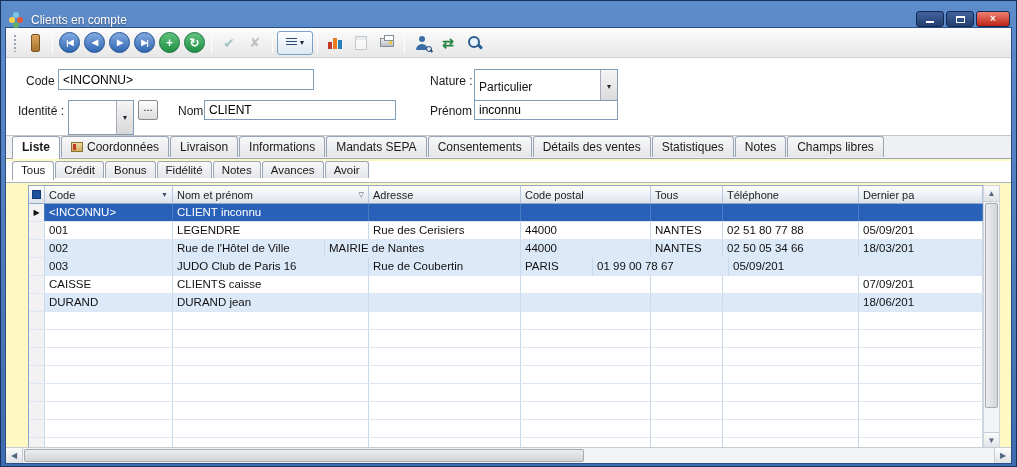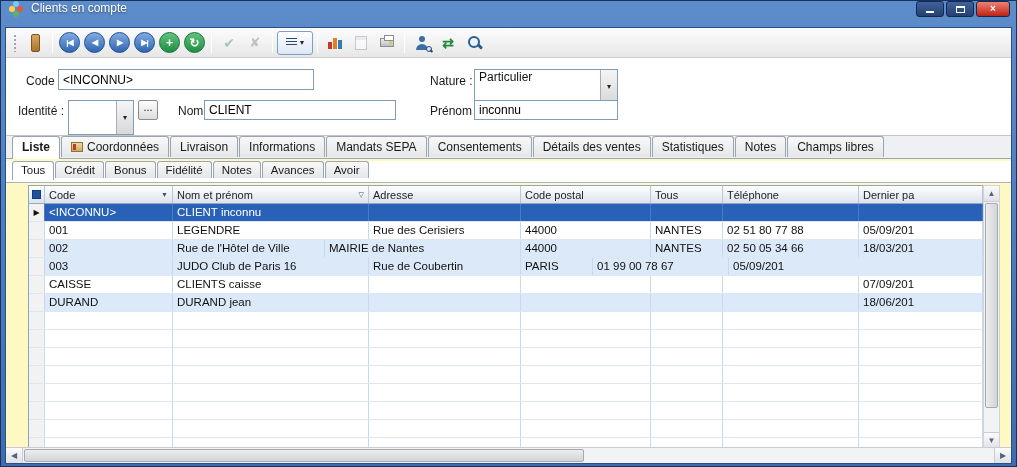--- a/index.html
+++ b/index.html
@@ -2,21 +2,21 @@
 <html><head>
 <meta charset="utf-8">
 <style>
   *{box-sizing:border-box;margin:0;padding:0}
   html,body{width:1017px;height:467px;overflow:hidden}
   body{font-family:"Liberation Sans",sans-serif;font-size:12px;color:#111}
 
   .window{position:absolute;inset:0;background:linear-gradient(#5d8ccb,#3f6cae);border:1px solid #17325c;padding:0 4px 4px 4px}
 
   
-  .titlebar{height:26px;display:flex;align-items:flex-start;color:#fff}
+  .titlebar{height:26px;display:flex;align-items:flex-end;color:#fff}
   .app-icon{width:15px;height:15px;position:relative;margin:0 7px 0 4px;flex:none}
   .app-icon::before{content:"";position:absolute;width:6px;height:6px;border-radius:50%;background:#ffd24a;left:0;top:5px;
     box-shadow:8px 0 0 #e3573d,4px -5px 0 #7cc7ec,4px 5px 0 #63ae68}
   .title-text{font-size:12px;text-shadow:0 1px 2px rgba(0,0,0,.45)}
   .win-controls{margin-left:auto;display:flex;gap:2px;padding-right:2px}
   .winbtn{width:28px;height:16px;border:1px solid #122a52;border-radius:3px;display:flex;align-items:center;justify-content:center;
     background:linear-gradient(#41629f,#24406f);color:#fff;font-size:10px;line-height:1}
   .winbtn.close{background:linear-gradient(#ef8172,#bb2415);width:34px;font-weight:bold}
   .glyph-min{width:8px;height:2px;background:#fff;display:block;margin-top:5px}
   .glyph-max{width:9px;height:7px;border:1px solid #fff;border-top-width:2px;display:block}
@@ -57,21 +57,21 @@
   .mini-mag::after{content:"";position:absolute;left:4px;top:4px;width:3px;height:1.5px;background:#274b75;transform:rotate(45deg)}
   .ico-exchange{color:#27863f;font-size:14px;font-weight:bold}
   .ico-mag{position:relative;width:15px;height:15px}
   .ico-mag::before{content:"";position:absolute;left:1px;top:1px;width:8px;height:8px;border:2px solid #2c5d8f;border-radius:50%;background:#eaf2fb}
   .ico-mag::after{content:"";position:absolute;left:10px;top:10px;width:6px;height:2.5px;background:#2c5d8f;transform:rotate(45deg);border-radius:1px}
 
   
   .form{height:78px;background:#fff;border-bottom:1px solid #c5c5c5;position:relative;flex:none}
   .flabel{position:absolute;font-size:12px;color:#1a1a1a}
   .finput{position:absolute;border:1px solid #7f9db9;height:21px;font-family:"Liberation Sans",sans-serif;font-size:12px;padding:1px 4px;background:#fff}
-  .combo{position:absolute;height:35px;border:1px solid #7f9db9;background:#fff;display:flex;align-items:flex-start}
+  .combo{position:absolute;height:35px;border:1px solid #7f9db9;background:#fff;display:flex;align-items:center}
   .combo .val{flex:1;padding:0 4px;font-size:12px;overflow:hidden;white-space:nowrap}
   .combo .arrowbox{width:17px;height:100%;background:linear-gradient(#f5f5f5,#d8d8d8);border-left:1px solid #aab;display:flex;align-items:center;justify-content:center;font-size:8px;color:#223}
   .dotsbtn{position:absolute;width:20px;height:20px;border:1px solid #8a8a8a;border-radius:2px;background:linear-gradient(#fdfdfd,#dcdcdc);
     display:flex;align-items:center;justify-content:center;font-size:11px;line-height:0;padding-bottom:6px}
 
   
   .tabstrip{display:flex;align-items:flex-start;padding-left:6px;flex:none}
   .main-tabs{height:23px;background:#eef0f3;border-bottom:1px solid #9aa5b4}
   .tab,.subtab{display:flex;align-items:center;margin-right:1px;background:linear-gradient(#f8f8f8,#e4e6e9);
     border:1px solid #9aa5b4;border-bottom:none;border-radius:3px 3px 0 0;padding:3px 9px;font-size:12px;white-space:nowrap;color:#1a1a1a}

